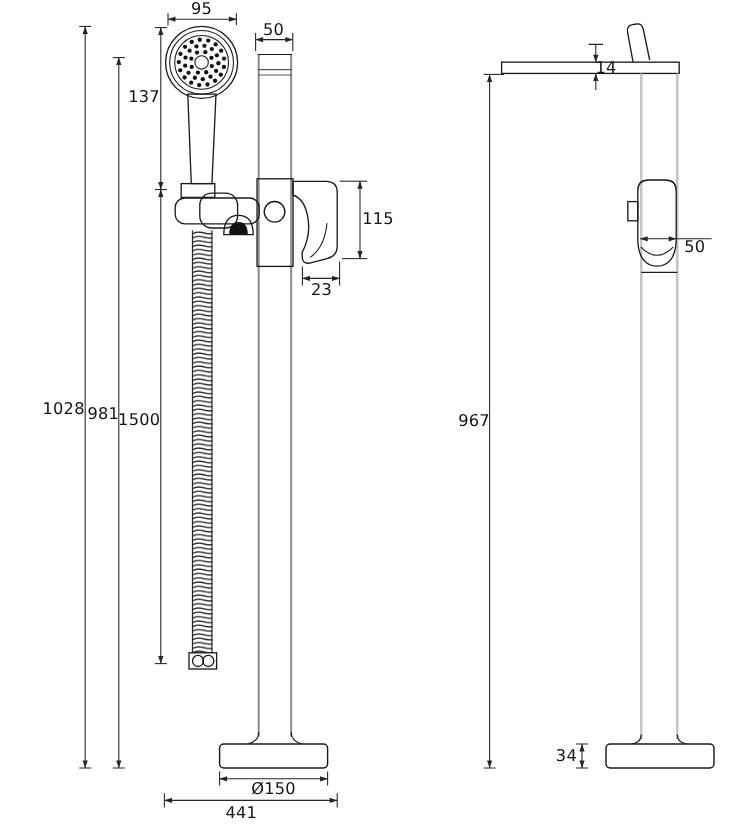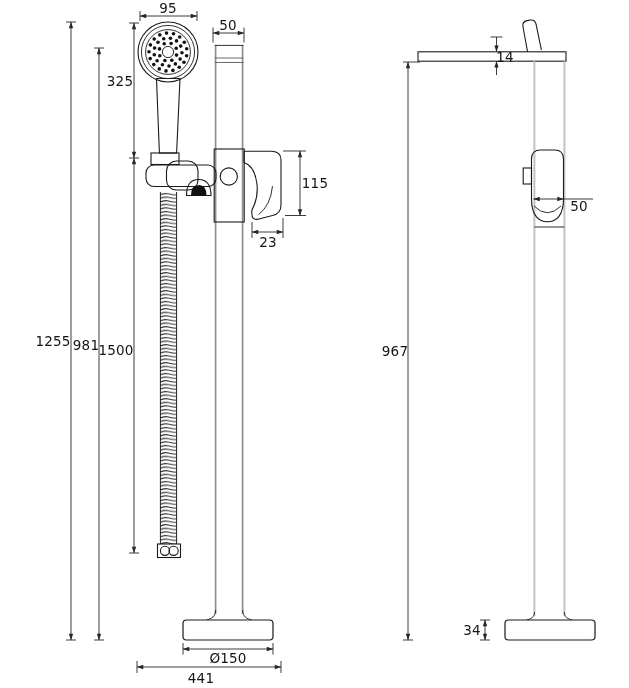--- a/index.html
+++ b/index.html
@@ -212,22 +212,22 @@
 
       <line x1="485" y1="620" x2="485" y2="640" marker-start="url(#ar)" marker-end="url(#ar)"></line>
       <line x1="480" y1="620" x2="490" y2="620"></line>
           <line x1="480" y1="640" x2="490" y2="640"></line>
     </g>
   </g>
 </svg>
 
 <span class="lbl" style="left:168px;top:8px">95</span>
 <span class="lbl" style="left:228px;top:25px">50</span>
-<span class="lbl" style="left:120px;top:81px">325</span>
-<span class="lbl" style="left:53px;top:341px">1255</span>
+<span class="lbl" style="left:120px;top:81px">137</span>
+<span class="lbl" style="left:53px;top:341px">1028</span>
 <span class="lbl" style="left:86px;top:345px">981</span>
 <span class="lbl" style="left:116px;top:350px">1500</span>
 <span class="lbl" style="left:315px;top:183px">115</span>
 <span class="lbl" style="left:268px;top:242px">23</span>
 <span class="lbl" style="left:228px;top:658px">Ø150</span>
 <span class="lbl" style="left:201px;top:678px">441</span>
 
 <span class="lbl" style="left:505px;top:57px">14</span>
 <span class="lbl" style="left:579px;top:206px">50</span>
 <span class="lbl" style="left:395px;top:351px">967</span>

